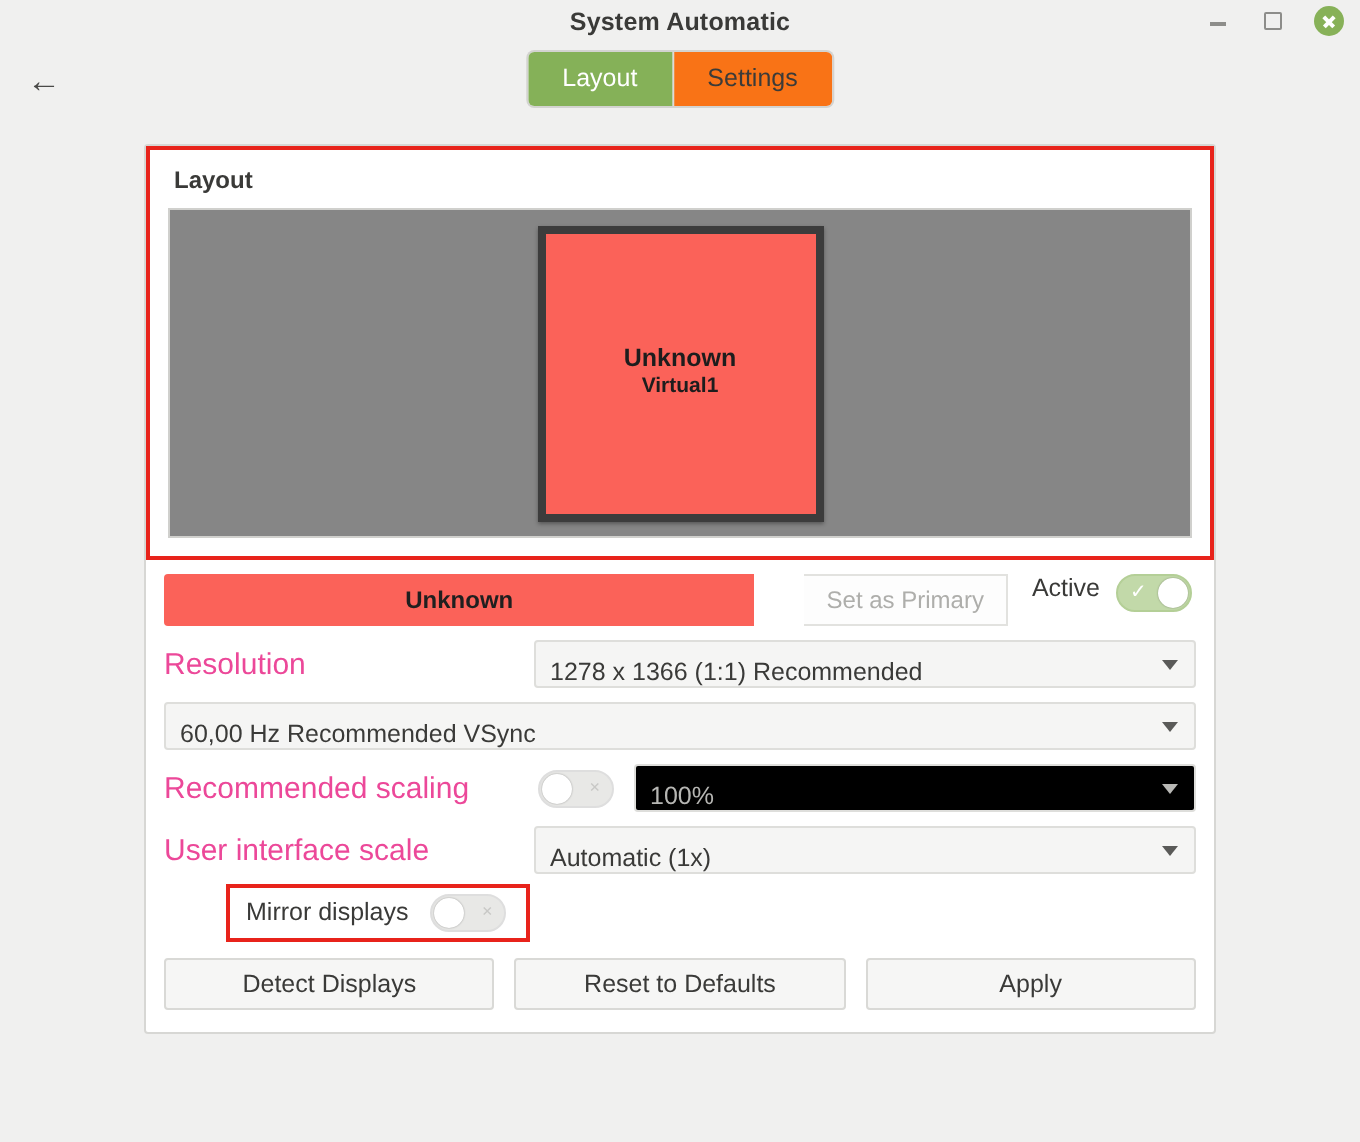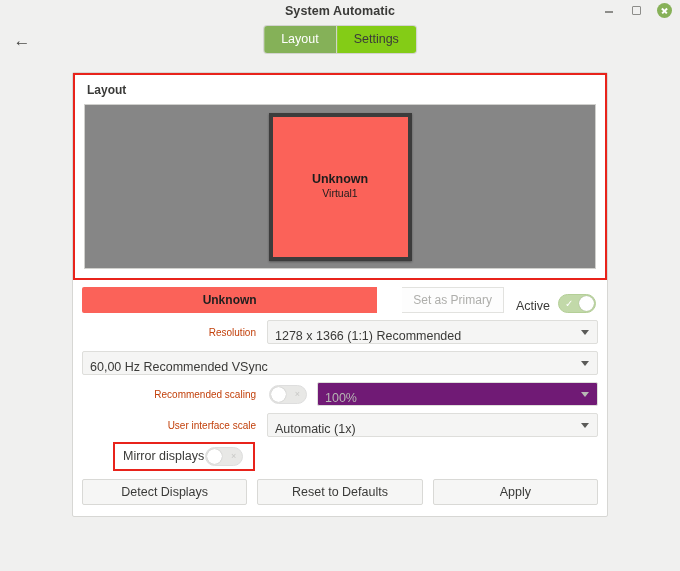--- a/index.html
+++ b/index.html
@@ -95,21 +95,21 @@
     display: flex;
     border-radius: 3px;
     overflow: hidden;
     box-shadow: 0 0 0 1px #d3d3d0;
   }
   .tab {
     padding: 0 17px;
     height: 27px;
     line-height: 27px;
     font-size: 12.5px;
-    background: #84cc16;
+    background: #f97316;
     color: #3b3b39;
     border-right: 1px solid #dcdcd9;
   }
   .tab:last-child { border-right: none; }
   .tab.active {
     background: #85b158;
     color: #ffffff;
   }
 
   
@@ -162,21 +162,21 @@
     box-shadow: 0 1px 2px rgba(0,0,0,0.35);
   }
   .monitor-name {
     font-size: 12.5px;
     font-weight: bold;
     color: #1d1d1d;
     line-height: 1.25;
   }
   .monitor-id {
     font-size: 10.5px;
-    font-weight: normal;
+    font-weight: bold;
     color: #1d1d1d;
     line-height: 1.3;
   }
 
   
   .display-row {
     display: flex;
     align-items: stretch;
     margin: 7px 9px 0 9px;
     height: 26px;
@@ -199,21 +199,21 @@
     font-size: 12px;
     color: #aeaeab;
     background: #fdfdfd;
     border: 1px solid #e2e2df;
     border-left: none;
     box-sizing: border-box;
     margin-left: 25px;
   }
   .active-wrap {
     display: flex;
-    align-items: flex-end;
+    align-items: flex-start;
     gap: 8px;
     padding-left: 12px;
     padding-right: 2px;
     font-size: 12.5px;
     color: #3a3a38;
   }
 
   
   .toggle {
     width: 38px;
@@ -269,42 +269,42 @@
     padding: 7px 9px 0 9px;
   }
   .frow {
     display: flex;
     align-items: center;
     height: 24px;
     margin-bottom: 7px;
   }
   .flabel {
     width: 185px;
-    text-align: right;
+    text-align: left;
     padding-right: 11px;
-    font-size: 10px;
-    color: #c2410c;
+    font-size: 15px;
+    color: #ec4899;
     box-sizing: border-box;
     white-space: nowrap;
   }
   .select {
     flex: 1;
     height: 24px;
     background: #f5f5f4;
     border: 1px solid #dededb;
     border-radius: 2px;
     display: flex;
     align-items: flex-end;
     padding: 0 7px;
     font-size: 12.5px;
     color: #3a3a38;
     box-sizing: border-box;
     position: relative;
   }
-  .select.disabled { color: #b6b6b3; background: #701a75; }
+  .select.disabled { color: #b6b6b3; background: #000000; }
   .caret {
     position: absolute;
     right: 8px;
     top: 50%;
     margin-top: -2px;
     width: 0; height: 0;
     border-left: 4.5px solid transparent;
     border-right: 4.5px solid transparent;
     border-top: 5px solid #5a5a58;
   }
@@ -325,21 +325,21 @@
     height: 24px;
     margin: 4px 0 0 0;
     position: relative;
   }
   .mirror-box {
     margin-left: 31px;
     border: 2px solid #e8231b;
     padding: 3px 10px 3px 8px;
     display: inline-flex;
     align-items: center;
-    gap: 1px;
+    gap: 11px;
     box-sizing: border-box;
   }
   .mirror-label {
     font-size: 12.5px;
     color: #3a3a38;
   }
 
   
   .btn-row {
     display: flex;

